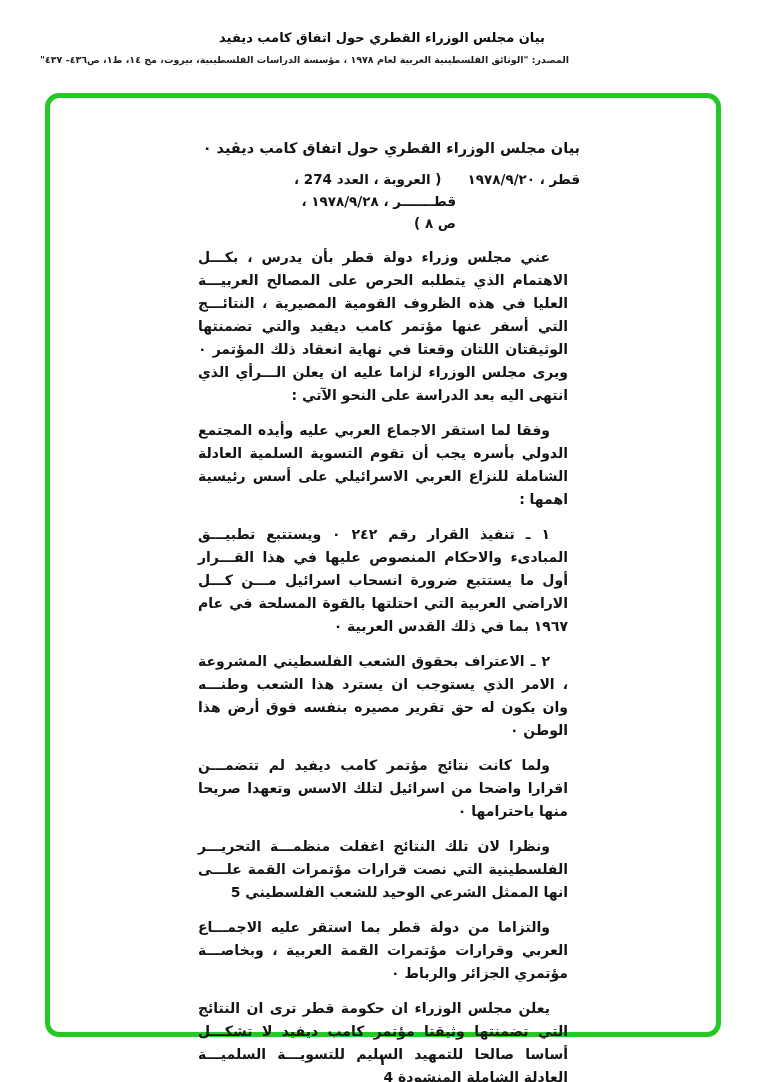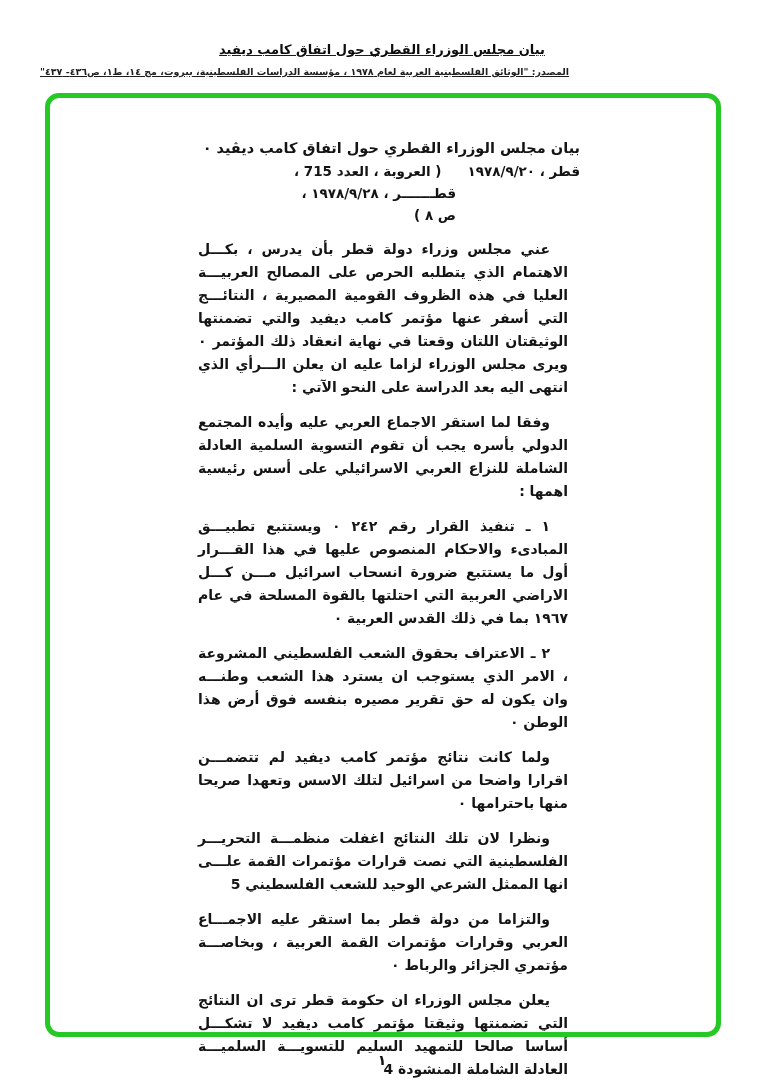--- a/index.html
+++ b/index.html
@@ -7,21 +7,21 @@
   body {
     width: 764px; height: 1082px;
     position: relative;
     overflow: hidden;
     font-family: "DejaVu Sans", sans-serif;
     color: #1b1b1b;
   }
   .page { width: 764px; height: 1082px; position: relative; }
 
   
-  .top-header { padding-top: 42px; text-decoration: underline; }
+  .top-header { padding-top: 30px; }
   .header-title {
     direction: rtl;
     text-align: center;
     font-weight: bold;
     font-size: 13px;
     color: #0d0d0d;
     letter-spacing: 0.2px;
   }
   .header-source {
     direction: rtl;
@@ -48,21 +48,21 @@
   .doc {
     direction: rtl;
     width: 394px;
     margin: 42px auto 0;
     color: #141414;
   }
   .doc-title {
     font-size: 14.5px;
     font-weight: bold;
     text-align: right;
-    margin-bottom: 4px;
+    margin-bottom: 12px;
   }
   .dateline {
     font-size: 13.5px;
     font-weight: bold;
     margin-bottom: 12px;
     line-height: 22px;
   }
   .dateline-row1 { display: flex; gap: 26px; }
   .dateline-indent { padding-right: 124px; }
 
@@ -98,21 +98,21 @@
 
   <div class="scan-frame" style="border-color: rgb(38, 200, 38);">
 
     <div class="doc" dir="rtl" lang="ar">
 
       <h1 class="doc-title">بيان مجلس الوزراء القطري حول اتفاق كامب ديڤيد ٠</h1>
 
       <div class="dateline">
         <div class="dateline-row1">
           <span>قطر ، ١٩٧٨/٩/٢٠</span>
-          <span>( العروبة ، العدد 715 ،</span>
+          <span>( العروبة ، العدد 274 ،</span>
         </div>
         <div class="dateline-indent">قطـــــــر ، ١٩٧٨/٩/٢٨ ،</div>
         <div class="dateline-indent">ص ٨ )</div>
       </div>
 
       <div class="doc-body">
 
       <p class="doc-par">عني مجلس وزراء دولة قطر بأن يدرس ، بكـــل الاهتمام الذي يتطلبه الحرص على المصالح العربيـــة العليا في هذه الظروف القومية المصيرية ، النتائـــج التي أسفر عنها مؤتمر كامب ديفيد والتي تضمنتها الوثيقتان اللتان وقعتا في نهاية انعقاد ذلك المؤتمر ٠ ويرى مجلس الوزراء لزاما عليه ان يعلن الـــرأي الذي انتهى اليه بعد الدراسة على النحو الآتي :</p>
           <p class="doc-par">وفقا لما استقر الاجماع العربي عليه وأيده المجتمع الدولي بأسره يجب أن تقوم التسوية السلمية العادلة الشاملة للنزاع العربي الاسرائيلي على أسس رئيسية اهمها :</p>
           <p class="doc-par">١ ـ تنفيذ القرار رقم ٢٤٢ ٠ ويستتبع تطبيـــق المبادىء والاحكام المنصوص عليها في هذا القـــرار أول ما يستتبع ضرورة انسحاب اسرائيل مـــن كـــل الاراضي العربية التي احتلتها بالقوة المسلحة في عام ١٩٦٧ بما في ذلك القدس العربية ٠</p>

